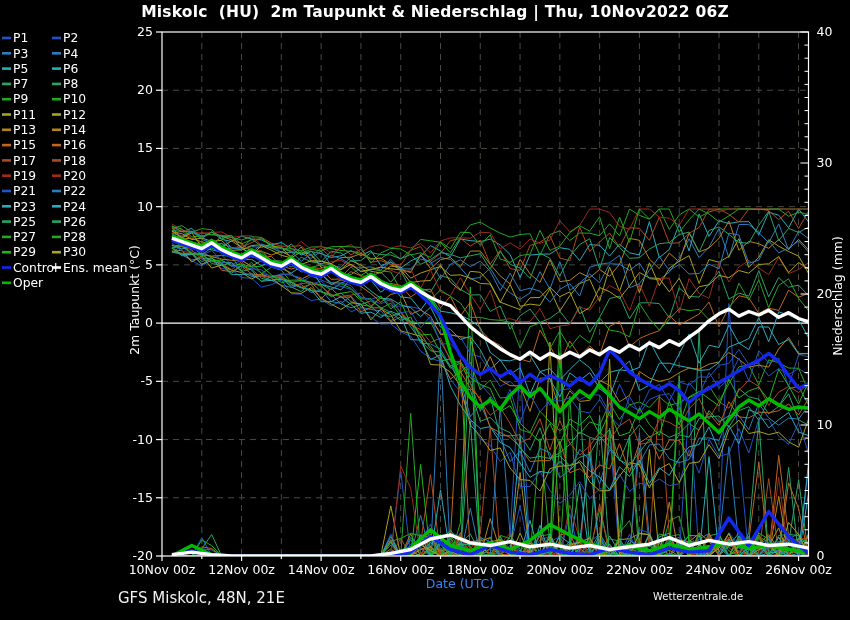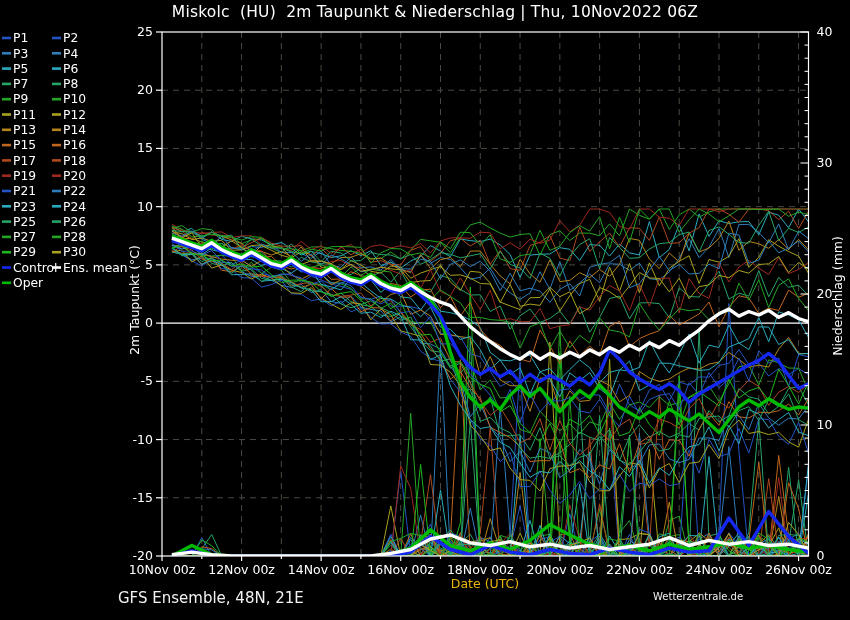--- a/index.html
+++ b/index.html
@@ -1,23 +1,23 @@
 <!DOCTYPE html>
 <html><head>
 <meta charset="utf-8">
 <style>
   html,body{margin:0;padding:0;background:#000;}
   body{width:850px;height:620px;position:relative;font-family:"DejaVu Sans","Liberation Sans",sans-serif;overflow:hidden;}
   #chart-svg{position:absolute;left:0;top:0;}
   .page-title{position:absolute;left:435px;top:3px;transform:translateX(-50%);color:#fff;
-    font-size:15.5px;font-weight:normal;white-space:pre;letter-spacing:.2px;}
+    font-size:15.5px;font-weight:bold;white-space:pre;letter-spacing:.2px;}
   .axis-title{position:absolute;color:#fff;font-size:12.5px;white-space:nowrap;}
   #at-left{left:134px;top:300px;transform:translate(-50%,-50%) rotate(-90deg);}
   #at-right{left:837px;top:296px;transform:translate(-50%,-50%) rotate(-90deg);}
-  #at-x{position:absolute;left:485px;top:576px;transform:translateX(-50%);color:#eab308;font-size:12.5px;}
+  #at-x{position:absolute;left:460px;top:576px;transform:translateX(-50%);color:#3b82f6;font-size:12.5px;}
   .footer-left{position:absolute;left:118px;top:589px;color:#f2f2f2;font-size:15px;}
   .footer-right{position:absolute;left:653px;top:591px;color:#f2f2f2;font-size:10px;}
   svg text{fill:#fff;font-family:"DejaVu Sans","Liberation Sans",sans-serif;}
 </style>
 </head>
 <body>
 
 <div class="page-title">Miskolc  (HU)  2m Taupunkt &amp; Niederschlag | Thu, 10Nov2022 06Z</div>
 
 <svg id="chart-svg" width="850" height="620">
@@ -287,14 +287,14 @@
       <line x1="52" y1="267.5" x2="61" y2="267.5" stroke="#ffffff" stroke-width="2.6"></line>
       <text x="63" y="271.7">Ens. mean</text>
       <line x1="2" y1="282.8" x2="11" y2="282.8" stroke="#00bc00" stroke-width="2.6"></line>
       <text x="13" y="287">Oper</text>
     </g>
   </svg>
 
 <div class="axis-title" id="at-left">2m Taupunkt (°C)</div>
 <div class="axis-title" id="at-right">Niederschlag (mm)</div>
 <div id="at-x">Date (UTC)</div>
-<div class="footer-left">GFS Ensemble, 48N, 21E</div>
+<div class="footer-left">GFS Miskolc, 48N, 21E</div>
 <div class="footer-right">Wetterzentrale.de</div>
 
 </body></html>

